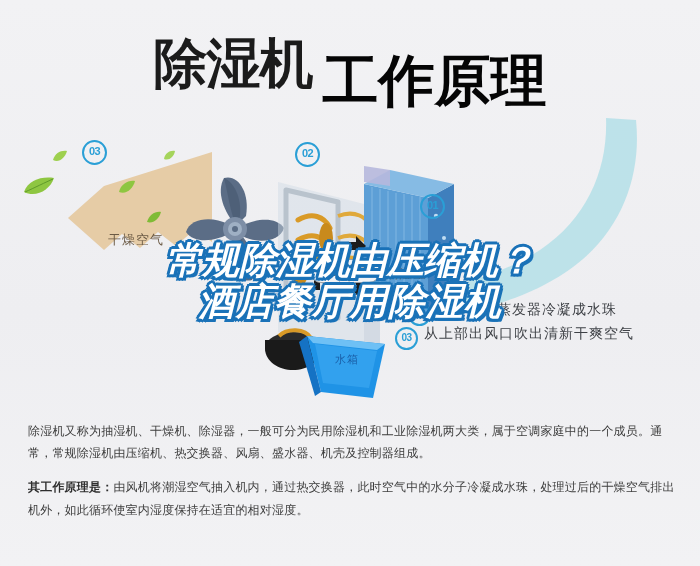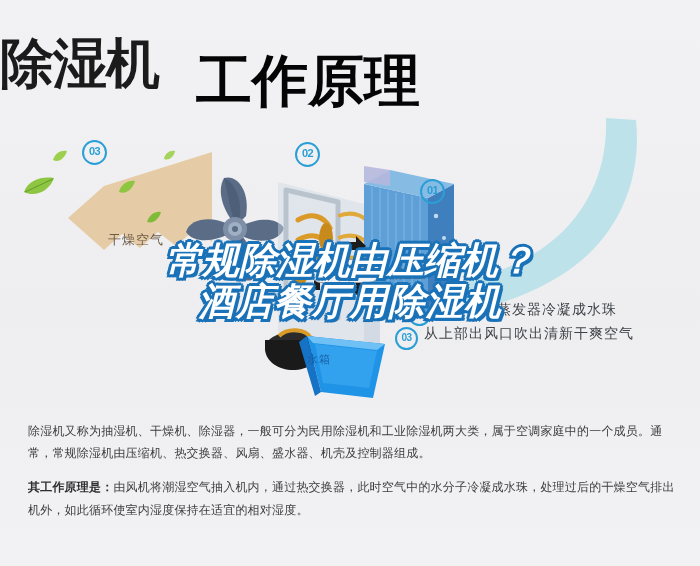--- a/index.html
+++ b/index.html
@@ -6,21 +6,21 @@
   body{
     width:700px;height:566px;overflow:hidden;
     background:#f1f1f3;
     font-family:"Liberation Sans","DejaVu Sans",sans-serif;
     color:#3a3a3a;
     position:relative;
   }
   .page{position:relative;width:700px;height:566px;background:linear-gradient(180deg,#f2f2f4 0%,#eeeef1 55%,#f2f2f4 100%);}
 
   
-  .title-band{position:absolute;left:0;top:22px;width:700px;height:82px;display:flex;align-items:center;gap:27px;}
+  .title-band{position:absolute;left:0;top:22px;width:700px;height:82px;display:flex;align-items:center;justify-content:center;}
   .title-a{font-size:54px;font-weight:700;letter-spacing:-1px;color:#1b1b1b;line-height:1;}
   .title-b{font-size:56px;font-weight:900;letter-spacing:0px;color:#050505;line-height:1;margin-left:10px;margin-top:36px;}
 
   
   .stage{position:absolute;left:0;top:118px;width:700px;height:285px;}
 
   
   .moist-curve{
     position:absolute;right:-20px;top:-10px;width:300px;height:220px;
     overflow:hidden;pointer-events:none;
@@ -70,21 +70,21 @@
   .fan{position:absolute;left:172px;top:48px;width:130px;height:130px;}
   .fan svg{display:block;}
 
   
   .machine{position:absolute;left:268px;top:36px;width:200px;height:215px;}
   .machine svg{display:block;}
 
   
   .tank{position:absolute;left:263px;top:200px;width:135px;height:90px;}
   .tank svg{display:block;}
-  .tank-label{position:absolute;left:307px;top:234px;font-size:11px;color:#1a5fa8;letter-spacing:1px;}
+  .tank-label{position:absolute;left:335px;top:234px;font-size:11px;color:#1a5fa8;letter-spacing:1px;}
 
   
   .in-arrow{position:absolute;left:372px;top:175px;width:34px;height:20px;}
 
   
   .cap{position:absolute;font-size:14px;color:#3f4247;letter-spacing:1px;white-space:nowrap;}
   .cap-02{left:408px;top:301px;}
   .cap-03{left:395px;top:325px;}
   .cap-badge{position:relative;display:inline-block;vertical-align:-3px;margin-right:6px;
     width:19px;height:19px;border-radius:50%;border:2px solid #2a9fd6;color:#2a9fd6;
@@ -260,21 +260,21 @@
       </svg>
     </div>
     <div class="tank-label">水箱</div>
 
     <div class="badge" style="left:295px;top:24px;">02</div>
     <div class="callout">
       <div class="bubble">热交换器</div>
       <div class="tail"></div>
     </div>
 
-    <div class="badge" style="left:420px;top:61px;">01</div>
+    <div class="badge" style="left:420px;top:76px;">01</div>
     <div class="moist-label">潮湿空气</div>
 
   </div>
 
   <div class="cap cap-02">
     <span class="cap-badge">02</span><span>水分子遇蒸发器冷凝成水珠</span>
   </div>
   <div class="cap cap-03">
     <span class="cap-badge">03</span><span>从上部出风口吹出清新干爽空气</span>
   </div>

